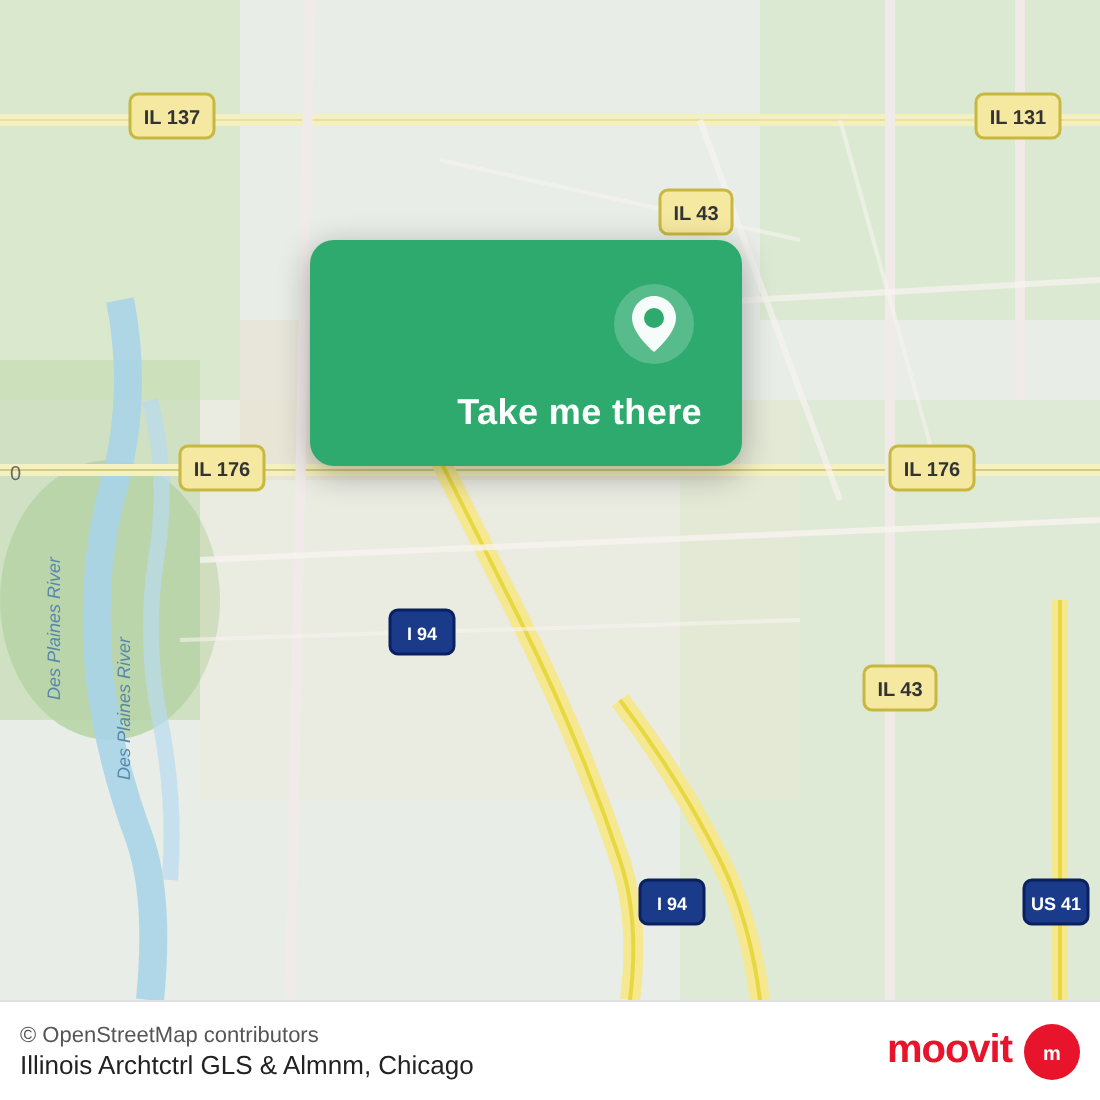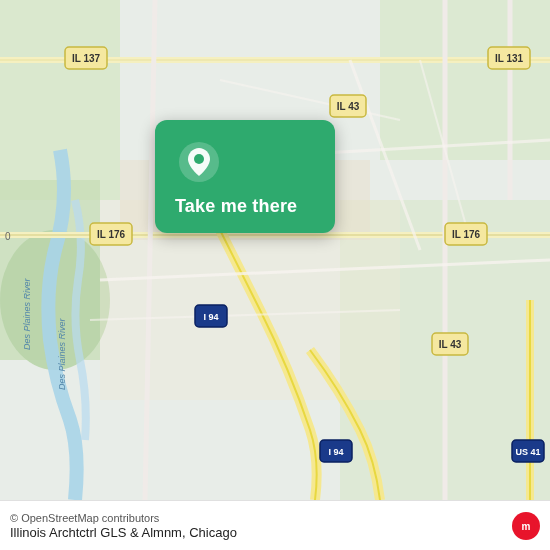--- a/index.html
+++ b/index.html
@@ -24,26 +24,26 @@
       position: absolute;
       top: 0; left: 0;
       width: 100%; height: 100%;
     }
 
     
     #take-me-there-card {
       position: absolute;
       top: 120px;
       left: 155px;
-      width: 180px;
+      width: 216px;
       background: #2eaa6e;
       border-radius: 12px;
       display: flex;
       flex-direction: column;
-      align-items: flex-start;
+      align-items: flex-end;
       padding: 18px 20px 16px;
       box-shadow: 0 4px 16px rgba(0,0,0,0.3);
       cursor: pointer;
       z-index: 10;
     }
 
     #location-icon-wrapper {
       width: 48px;
       height: 48px;
       display: flex;
@@ -201,20 +201,21 @@
     <span id="take-me-there-label">Take me there</span>
   </div>
 </div>
 
 <div id="bottom-bar">
   <div style="display:flex; flex-direction:column; gap:1px;">
     <span id="osm-attribution">© OpenStreetMap contributors</span>
     <span style="font-size:13px; color:#222; font-weight:500;">Illinois Archtctrl GLS &amp; Almnm, Chicago</span>
   </div>
   <div id="bottom-right">
+    <span id="moovit-text">moovit</span>
     <div id="moovit-icon">
       <svg width="18" height="18" viewBox="0 0 18 18" xmlns="http://www.w3.org/2000/svg">
         <circle cx="9" cy="9" r="9" fill="#e8142b"></circle>
         <text x="9" y="13" text-anchor="middle" font-size="10" font-weight="bold" fill="white">m</text>
       </svg>
     </div>
   </div>
 </div>
 
 </body></html>

